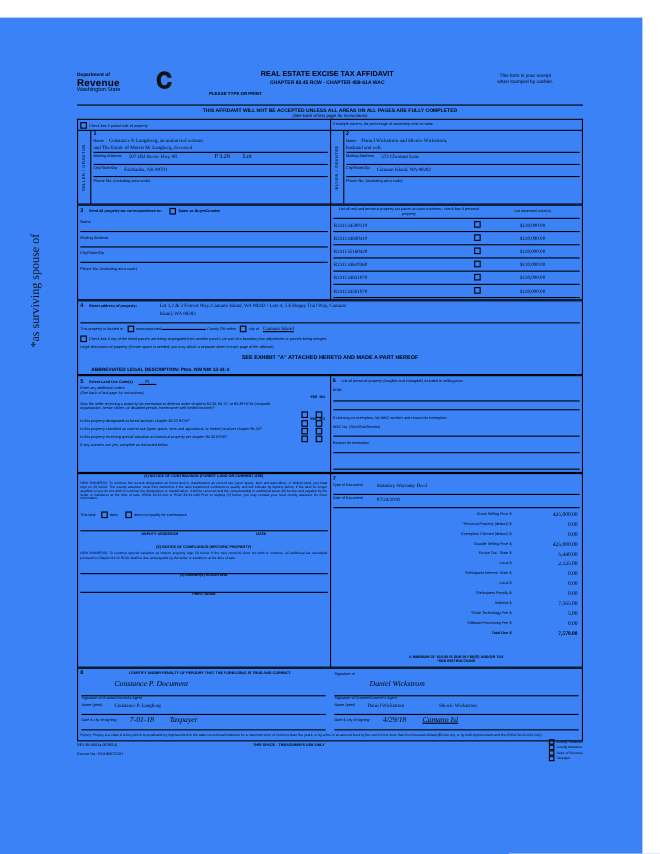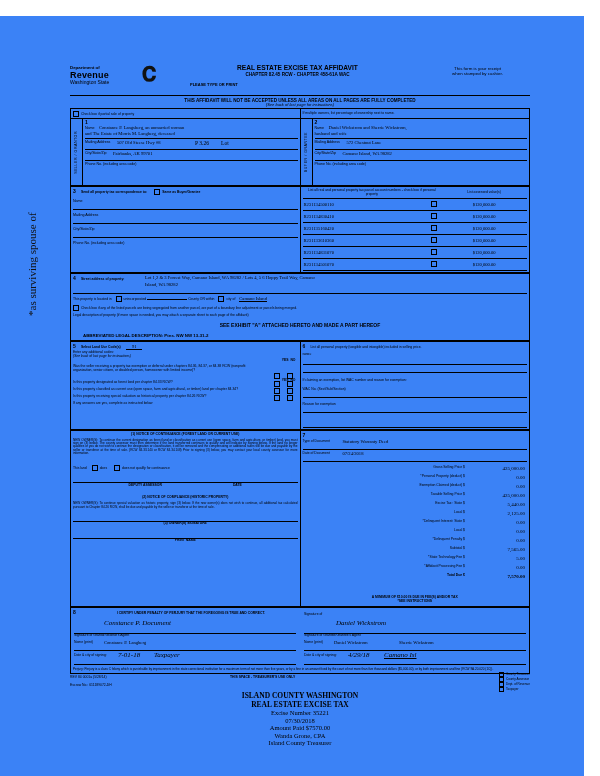--- a/index.html
+++ b/index.html
@@ -437,24 +437,15 @@
         <div class="tiny"><span class="chk" style="width:3px;height:3px;"></span><span>County Assessor</span></div>
         <div class="tiny"><span class="chk" style="width:3px;height:3px;"></span><span>Dept. of Revenue</span></div>
         <div class="tiny"><span class="chk" style="width:3px;height:3px;"></span><span>Taxpayer</span></div>
       </div>
       <span class="xs" style="position:absolute;left:0;top:8px;">
         <span>Escrow No.:</span>
         <span>611189072-DH</span>
       </span>
     </div>
 
-    <div class="treas" style="margin-top:2px;">
-      <div class="l">ISLAND COUNTY WASHINGTON</div>
-      <div class="l">REAL ESTATE EXCISE TAX</div>
-      <div class="s">Excise Number 35221</div>
-      <div class="s">07/30/2018</div>
-      <div class="s">Amount Paid $7570.00</div>
-      <div class="s">Wanda Grone, CPA</div>
-      <div class="s">Island County Treasurer</div>
-    </div>
 
   </div>
 </div>
 
 </body></html>

